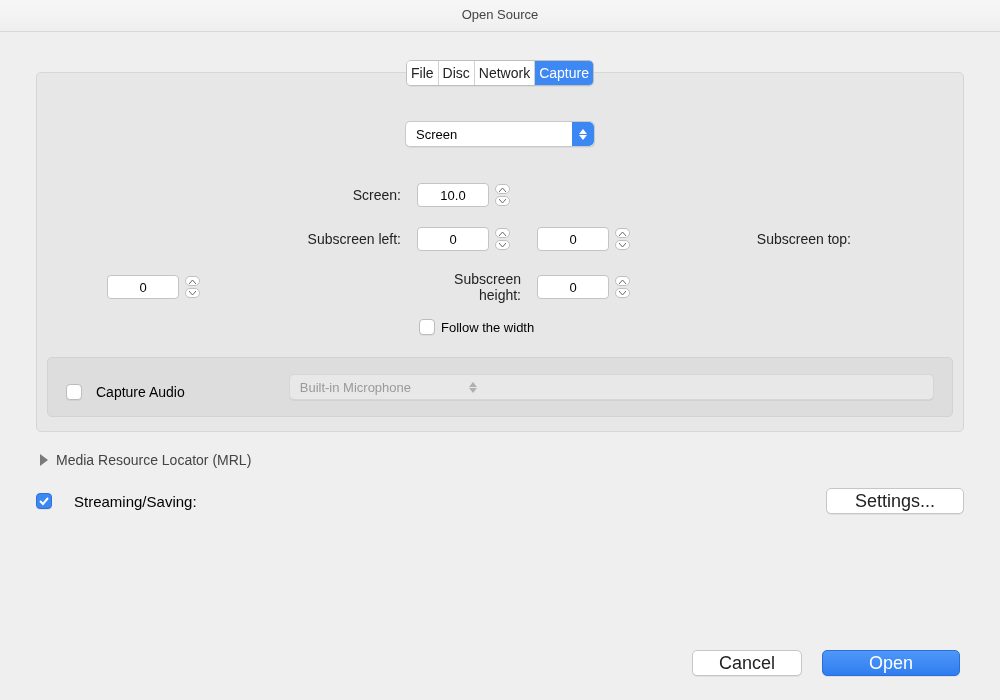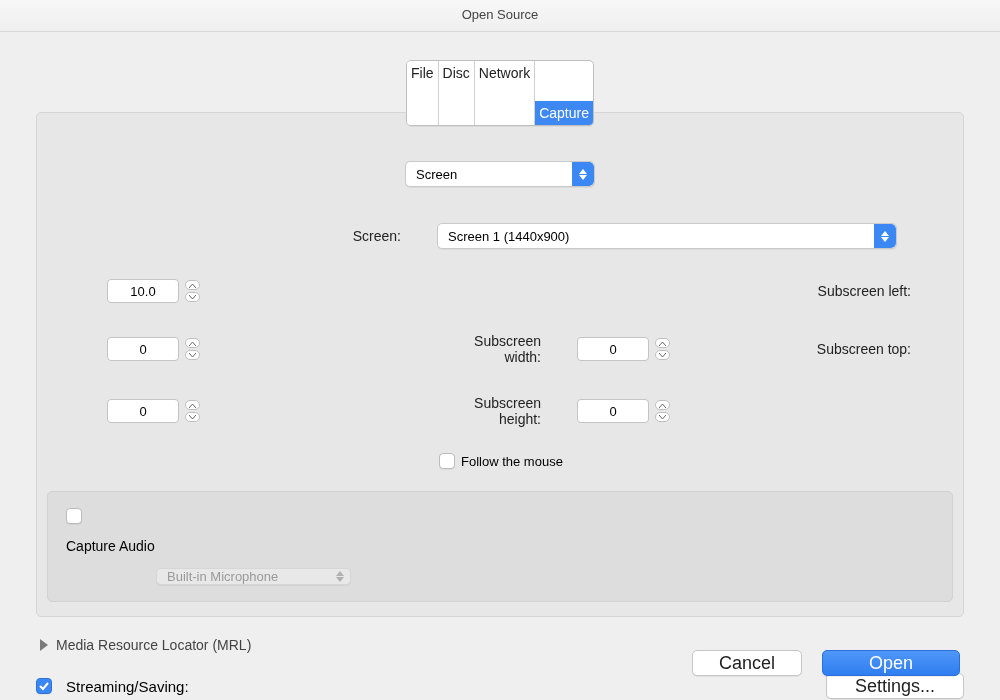--- a/index.html
+++ b/index.html
@@ -42,21 +42,21 @@
     background: #fff;
   }
   .tab {
     padding: 4px 4px;
     font-size: 14px;
     cursor: default;
     border-right: 1px solid #d0d0d0;
     background: #fff;
     color: #222;
   }
-  .tab:last-child { border-right: none; margin-top: 40px; }
+  .tab:last-child { border-right: none; }
   .tab.active {
     background: #3e88f3;
     color: #fff;
   }
   
   .panel {
     margin: -14px 36px 12px 36px;
     background: #e7e7e7;
     border: 1px solid #d6d6d6;
     border-radius: 5px;
@@ -105,21 +105,20 @@
   
   .grid {
     display: grid;
     grid-template-columns: 300px 110px 200px 110px;
     row-gap: 20px;
     column-gap: 10px;
     align-items: center;
     margin: 0 auto;
     width: 760px;
     margin-left: 60px;
-    gap: 30px;
   }
   .lbl { text-align: right; font-size: 14px; color: #222; padding-right: 6px; }
   .spin {
     display: inline-flex;
     align-items: stretch;
     gap: 6px;
   }
   .spin input {
     width: 72px;
     height: 24px;
@@ -171,23 +170,22 @@
   .chk svg { display:none; }
 
   
   .audio-box {
     margin: 22px 0 0 0;
     padding: 16px 18px;
     background: #dddddd;
     border: 1px solid #d2d2d2;
     border-radius: 5px;
     display: flex;
-    align-items: flex-start;
+    align-items: flex-end;
     gap: 14px;
-    flex-direction: column;
   }
   .audio-box .select.disabled { flex: 1; height: 26px; gap: 40px; }
 
   
   .mrl {
     display: flex;
     align-items: center;
     gap: 8px;
     margin: 20px 0 0 40px;
     font-size: 14px;
@@ -197,21 +195,21 @@
     width: 0; height: 0;
     border-top: 6px solid transparent;
     border-bottom: 6px solid transparent;
     border-left: 8px solid #7a7a7a;
   }
 
   .ss-row {
     display: flex;
     align-items: center;
     margin: 20px 36px 0 36px;
-    gap: 14px;
+    gap: 22px;
   }
   .ss-row .spacer { flex: 1; }
   .btn {
     height: 26px;
     padding: 0 26px;
     border: 1px solid #c6c6c6;
     border-radius: 5px;
     background: #fff;
     font-size: 18px;
     color: #222;
@@ -262,33 +260,20 @@
             </svg>
           <svg width="8" height="5">
               <path d="M0 0 L4 5 L8 0 Z" fill="#fff"></path>
             </svg>
         </span>
       </div>
     </div>
 
     <div class="grid">
       <div class="lbl">Screen:</div>
-      <div style="grid-column: 2 / span 3;">
-        <div class="select wide">
-          <span class="sel-text">Screen 1 (1440x900)</span>
-          <span class="sel-arrow">
-            <svg width="8" height="5">
-                <path d="M0 5 L4 0 L8 5 Z" fill="#fff"></path>
-              </svg>
-            <svg width="8" height="5">
-                <path d="M0 0 L4 5 L8 0 Z" fill="#fff"></path>
-              </svg>
-          </span>
-        </div>
-      </div>
 
       <div class="spin">
         <input value="10.0" style="">
         <div class="stepper">
           <div class="st-btn">
               <svg width="7" height="5">
                 <path d="M0 5 L3.5 1 L7 5" stroke="#6a6a6a" fill="none"></path>
               </svg>
             </div>
           <div class="st-btn">
@@ -310,21 +295,20 @@
                 <path d="M0 5 L3.5 1 L7 5" stroke="#6a6a6a" fill="none"></path>
               </svg>
             </div>
           <div class="st-btn">
               <svg width="7" height="5">
                 <path d="M0 0 L3.5 4 L7 0" stroke="#6a6a6a" fill="none"></path>
               </svg>
             </div>
         </div>
       </div>
-      <div class="lbl">Subscreen width:</div>
       <div class="spin">
         <input value="0" style="">
         <div class="stepper">
           <div class="st-btn">
               <svg width="7" height="5">
                 <path d="M0 5 L3.5 1 L7 5" stroke="#6a6a6a" fill="none"></path>
               </svg>
             </div>
           <div class="st-btn">
               <svg width="7" height="5">
@@ -365,21 +349,21 @@
               </svg>
             </div>
         </div>
       </div>
 
       <div></div>
       <div class="follow-row">
         <span class="chk">
           
         </span>
-        <span>Follow the mouse</span>
+        <span>Follow the width</span>
       </div>
     </div>
 
     <div class="audio-box">
       <span class="chk">
         
       </span>
       <span style="font-size:14px;">Capture Audio</span>
       <div class="select disabled" style="margin-left:90px;">
         <span class="sel-text">Built-in Microphone</span>

